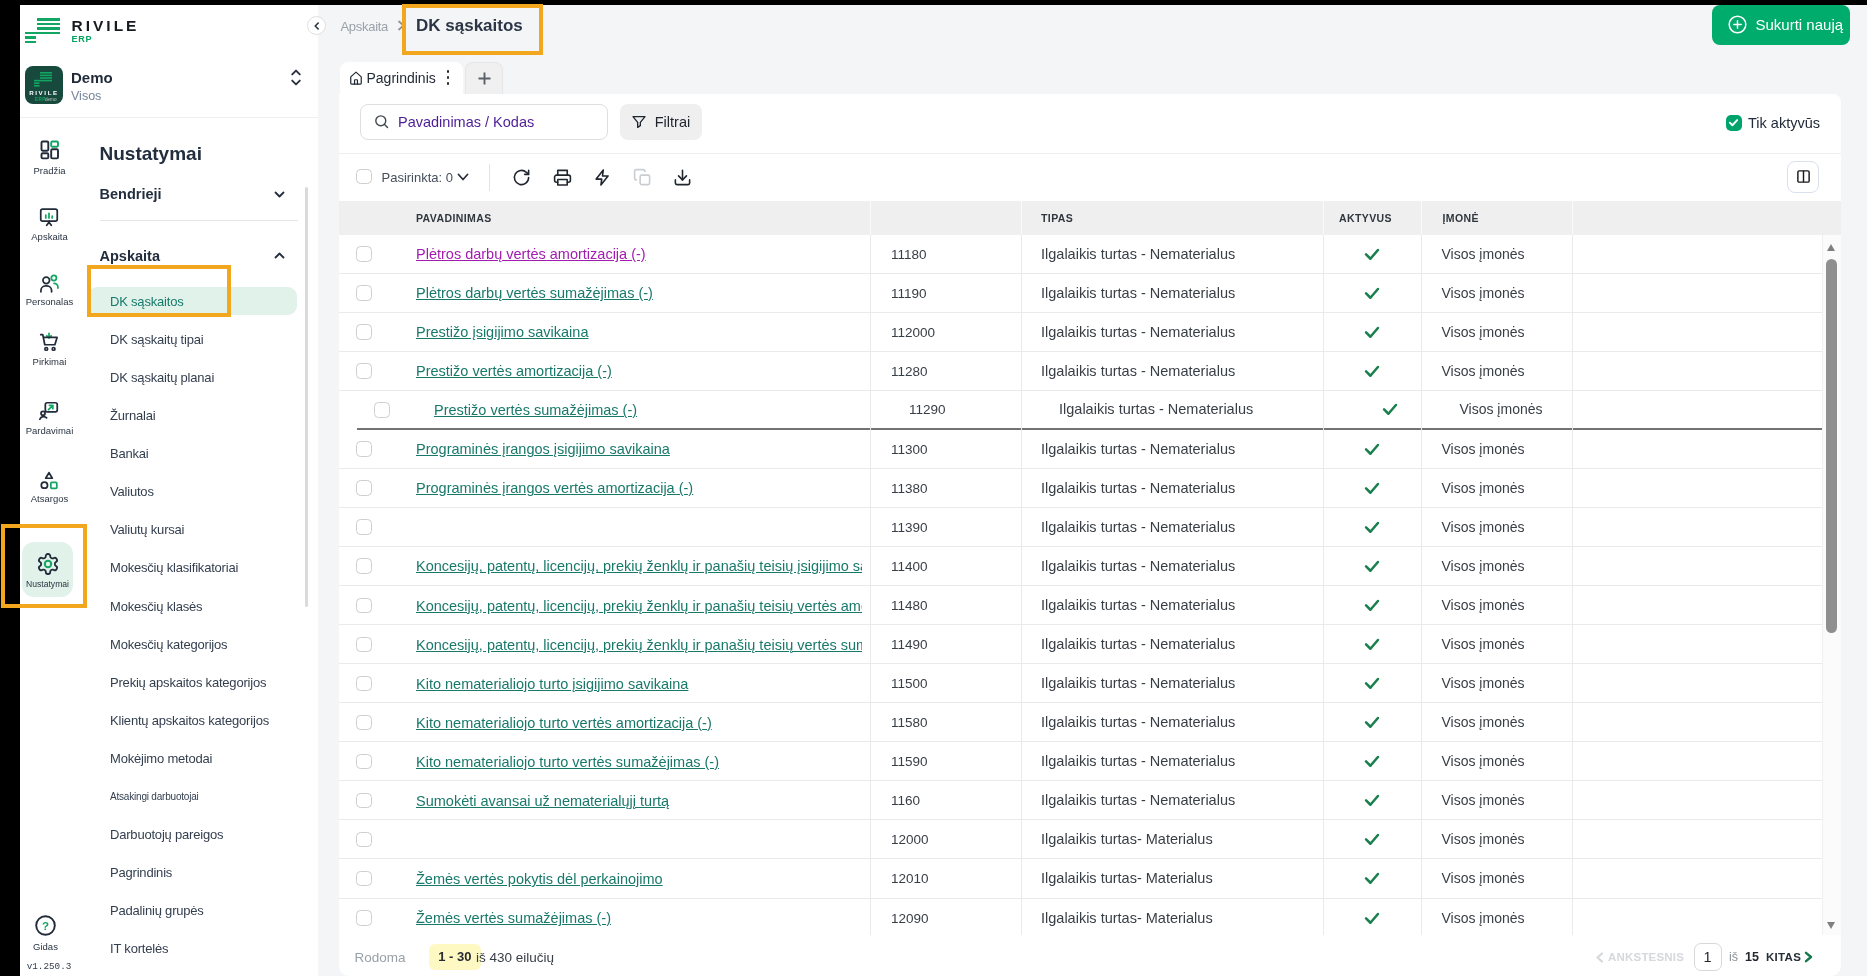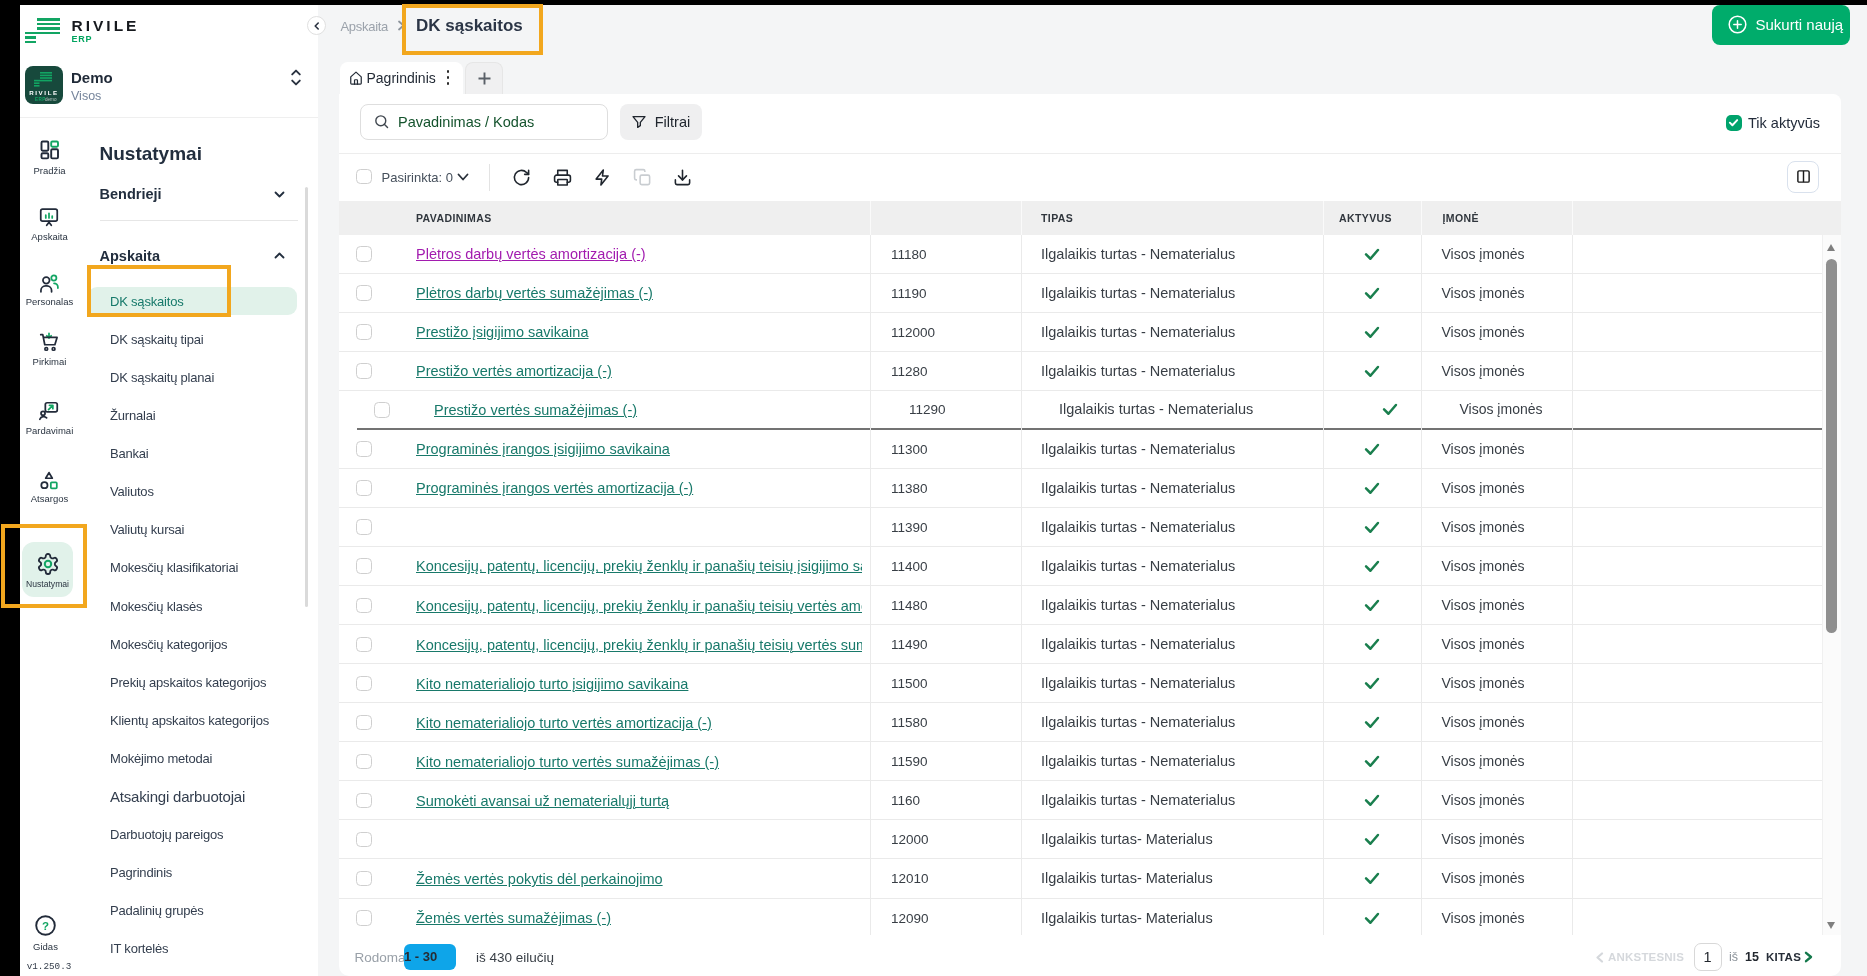--- a/index.html
+++ b/index.html
@@ -140,21 +140,21 @@
 <div class="ab" style="left:110px;top:415.0px;transform:translateY(-50%);font-size:13px;color:#333E4E;font-weight:400;letter-spacing:-0.2px;white-space:nowrap;">Žurnalai</div>
 <div class="ab" style="left:110px;top:453.1px;transform:translateY(-50%);font-size:13px;color:#333E4E;font-weight:400;letter-spacing:-0.2px;white-space:nowrap;">Bankai</div>
 <div class="ab" style="left:110px;top:491.2px;transform:translateY(-50%);font-size:13px;color:#333E4E;font-weight:400;letter-spacing:-0.2px;white-space:nowrap;">Valiutos</div>
 <div class="ab" style="left:110px;top:529.3px;transform:translateY(-50%);font-size:13px;color:#333E4E;font-weight:400;letter-spacing:-0.2px;white-space:nowrap;">Valiutų kursai</div>
 <div class="ab" style="left:110px;top:567.4px;transform:translateY(-50%);font-size:13px;color:#333E4E;font-weight:400;letter-spacing:-0.2px;white-space:nowrap;">Mokesčių klasifikatoriai</div>
 <div class="ab" style="left:110px;top:605.5px;transform:translateY(-50%);font-size:13px;color:#333E4E;font-weight:400;letter-spacing:-0.2px;white-space:nowrap;">Mokesčių klasės</div>
 <div class="ab" style="left:110px;top:643.6px;transform:translateY(-50%);font-size:13px;color:#333E4E;font-weight:400;letter-spacing:-0.2px;white-space:nowrap;">Mokesčių kategorijos</div>
 <div class="ab" style="left:110px;top:681.7px;transform:translateY(-50%);font-size:13px;color:#333E4E;font-weight:400;letter-spacing:-0.2px;white-space:nowrap;">Prekių apskaitos kategorijos</div>
 <div class="ab" style="left:110px;top:719.8px;transform:translateY(-50%);font-size:13px;color:#333E4E;font-weight:400;letter-spacing:-0.2px;white-space:nowrap;">Klientų apskaitos kategorijos</div>
 <div class="ab" style="left:110px;top:757.9000000000001px;transform:translateY(-50%);font-size:13px;color:#333E4E;font-weight:400;letter-spacing:-0.2px;white-space:nowrap;">Mokėjimo metodai</div>
-<div class="ab" style="left:110px;top:796.0px;transform:translateY(-50%);font-size:15px;color:#333E4E;font-weight:400;letter-spacing:-0.2px;white-space:nowrap;">Atsakingi darbuotojai</div>
+<div class="ab" style="left:110px;top:796.0px;transform:translateY(-50%);font-size:10px;color:#333E4E;font-weight:400;letter-spacing:-0.2px;white-space:nowrap;">Atsakingi darbuotojai</div>
 <div class="ab" style="left:110px;top:834.0999999999999px;transform:translateY(-50%);font-size:13px;color:#333E4E;font-weight:400;letter-spacing:-0.2px;white-space:nowrap;">Darbuotojų pareigos</div>
 <div class="ab" style="left:110px;top:872.2px;transform:translateY(-50%);font-size:13px;color:#333E4E;font-weight:400;letter-spacing:-0.2px;white-space:nowrap;">Pagrindinis</div>
 <div class="ab" style="left:110px;top:910.3px;transform:translateY(-50%);font-size:13px;color:#333E4E;font-weight:400;letter-spacing:-0.2px;white-space:nowrap;">Padalinių grupės</div>
 <div class="ab" style="left:110px;top:948.4000000000001px;transform:translateY(-50%);font-size:13px;color:#333E4E;font-weight:400;letter-spacing:-0.2px;white-space:nowrap;">IT kortelės</div>
 <div class="ab" style="left:304.5px;top:187px;width:3.5px;height:420px;border-radius:2px;background:#DADADA"></div>
 <div class="ab" style="left:340.5px;top:25.5px;transform:translateY(-50%);font-size:13px;color:#9BA2AB;font-weight:400;letter-spacing:-0.3px;white-space:nowrap;">Apskaita</div>
 <div class="ab" style="left:395px;top:19px;width:12px;height:13px">
       <svg width="12" height="13" viewBox="0 0 12 13">
         <path d="M4 2.5 8.5 6.5 4 10.5" fill="none" stroke="#8D949C" stroke-width="1.8" stroke-linecap="round" stroke-linejoin="round"></path>
       </svg>
@@ -182,21 +182,21 @@
       <svg width="15" height="15" viewBox="0 0 15 15">
         <path d="M7.5 1.5v12M1.5 7.5h12" stroke="#5A6068" stroke-width="1.9"></path>
       </svg>
     </div>
 <div class="ab" style="left:339px;top:93.5px;width:1502px;height:882px;background:#fff;border-radius:0 8px 10px 10px"></div>
 <div class="ab" style="left:360px;top:103.5px;width:248px;height:36px;border:1px solid #DEDEDE;border-radius:8px;background:#fff;display:flex;align-items:center;padding-left:12px">
       <svg width="17" height="17" viewBox="0 0 24 24" fill="none" stroke="#40474F" stroke-width="2">
         <circle cx="11" cy="11" r="7"></circle>
         <path d="m20.5 20.5-4.6-4.6" stroke-linecap="round"></path>
       </svg>
-      <span style="color:#14532d;font-size:14.5px;margin-left:8px;white-space:nowrap">Pavadinimas / Kodas</span>
+      <span style="color:#4c1d95;font-size:14.5px;margin-left:8px;white-space:nowrap">Pavadinimas / Kodas</span>
     </div>
 <div class="ab" style="left:619.5px;top:103.5px;width:82px;height:36px;border-radius:8px;background:#EFEFF0;display:flex;align-items:center;justify-content:center">
       <svg width="16" height="16" viewBox="0 0 24 24" fill="none" stroke="#20262E" stroke-width="2" stroke-linejoin="round">
         <path d="M3 4h18l-7 8.5v5L10 20v-7.5z"></path>
       </svg>
       <span style="color:#20262E;font-size:14.5px;margin-left:8px">Filtrai</span>
     </div>
 <div class="ab" style="left:1725.5px;top:114.5px;width:16px;height:16px;border-radius:5px;background:#00A36C;display:flex;align-items:center;justify-content:center">
       <svg width="11" height="11" viewBox="0 0 12 12">
         <path d="M2 6.2 4.8 9 10 3.4" fill="none" stroke="#fff" stroke-width="2.1" stroke-linecap="round" stroke-linejoin="round"></path>
@@ -511,21 +511,21 @@
 <div class="ab" style="left:870px;top:234.5px;width:1px;height:700.5px;background:#EAEAEA"></div>
 <div class="ab" style="left:1020.5px;top:234.5px;width:1px;height:700.5px;background:#EAEAEA"></div>
 <div class="ab" style="left:1322.7px;top:234.5px;width:1px;height:700.5px;background:#EAEAEA"></div>
 <div class="ab" style="left:1420.8px;top:234.5px;width:1px;height:700.5px;background:#EAEAEA"></div>
 <div class="ab" style="left:1571.7px;top:234.5px;width:1px;height:700.5px;background:#EAEAEA"></div>
 <div class="ab" style="left:1822px;top:234.5px;width:19px;height:700.5px;background:#FBFBFB;border-left:1px solid #F0F0F0"></div>
 <div class="ab" style="left:1827px;top:243.5px;width:0;height:0;border-left:4.5px solid transparent;border-right:4.5px solid transparent;border-bottom:7px solid #7F7F7F"></div>
 <div class="ab" style="left:1825.5px;top:258.5px;width:11.5px;height:374px;border-radius:6px;background:#8F8F8F"></div>
 <div class="ab" style="left:1827px;top:921.5px;width:0;height:0;border-left:4.5px solid transparent;border-right:4.5px solid transparent;border-top:7px solid #7F7F7F"></div>
 <div class="ab" style="left:354.5px;top:957px;transform:translateY(-50%);font-size:13.5px;color:#99A0A8;font-weight:400;white-space:nowrap;">Rodoma</div>
-<div class="ab" style="left:404px;top:944px;width:51.5px;height:25.5px;border-radius:6px;background:#0ea5e9;display:flex;align-items:center;">
+<div class="ab" style="left:429px;top:944px;width:51.5px;height:25.5px;border-radius:6px;background:#fef9c3;display:flex;align-items:center;justify-content:center">
       <span style="font-size:13px;font-weight:700;color:#272C33">1 - 30</span>
     </div>
 <div class="ab" style="left:476px;top:957px;transform:translateY(-50%);font-size:13.5px;color:#383E45;font-weight:400;white-space:nowrap;">iš 430 eilučių</div>
 <div class="ab" style="left:1595px;top:951.5px;width:9px;height:11px">
       <svg width="9" height="11" viewBox="0 0 9 11">
         <path d="M7 1.5 2.5 5.5 7 9.5" fill="none" stroke="#D5D8DC" stroke-width="2.2" stroke-linecap="round" stroke-linejoin="round"></path>
       </svg>
     </div>
 <div class="ab" style="left:1608px;top:957px;transform:translateY(-50%);font-size:11.5px;color:#D5D8DC;font-weight:700;letter-spacing:0.2px;white-space:nowrap;">ANKSTESNIS</div>
 <div class="ab" style="left:1693.5px;top:943px;width:28px;height:27.5px;border:1.5px solid #D8D8D8;border-radius:7px;background:#fff;display:flex;align-items:center;justify-content:center">

